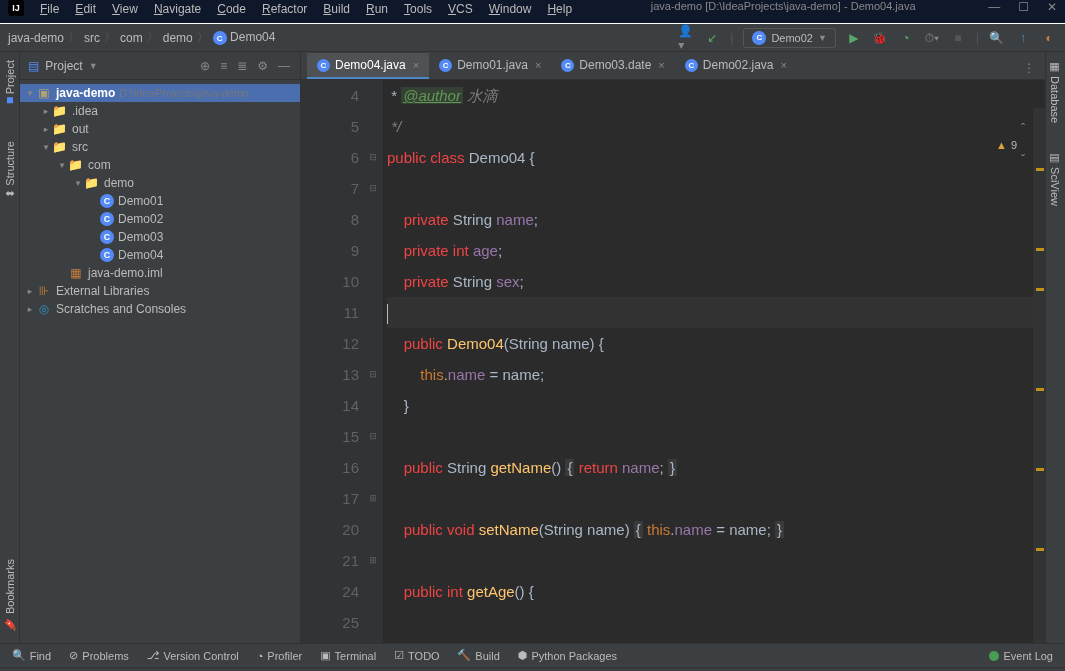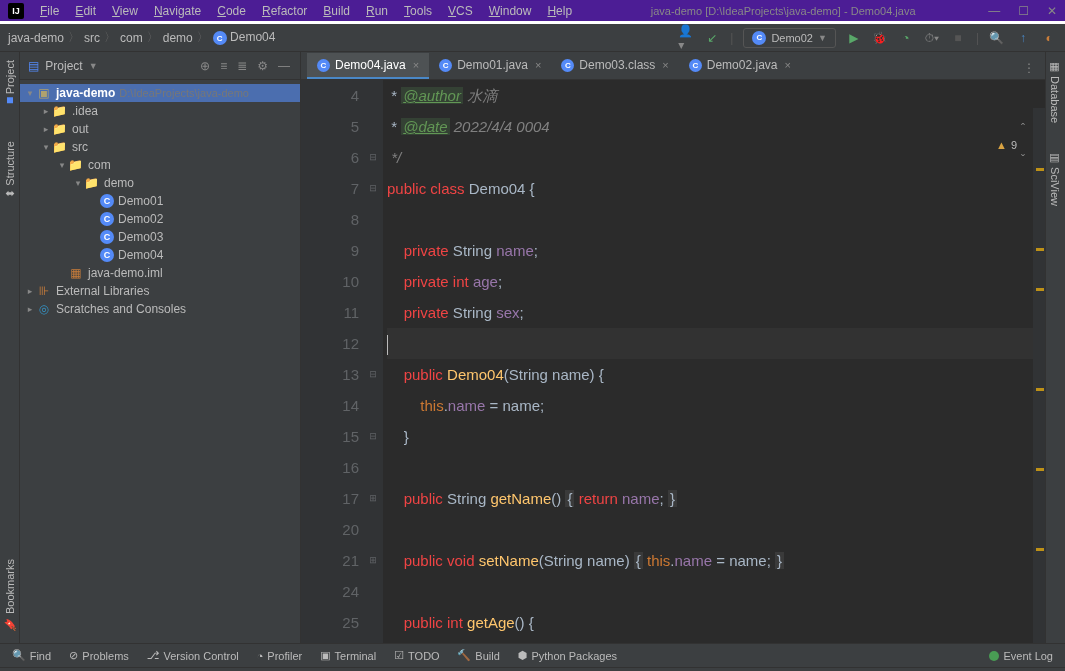--- a/index.html
+++ b/index.html
@@ -1,17 +1,17 @@
 <!DOCTYPE html>
 <html><head>
 <meta charset="utf-8">
 <style>
 * { margin: 0; padding: 0; box-sizing: border-box; font-family: "Segoe UI", Arial, sans-serif; }
 body { background: #3c3f41; color: #bbbbbb; font-size: 12px; overflow: hidden; width: 1065px; height: 671px; }
-.titlebar { height: 24px; background: #4c1d95; display: flex; align-items: center; padding: 0 8px; border-bottom: 3px solid #ffffff; }
+.titlebar { height: 24px; background: #0f172a; display: flex; align-items: flex-start; padding: 0 8px; border-bottom: 1px solid #ffffff; }
 .titlebar .logo { width: 16px; height: 16px; background: #000; border-radius: 2px; display: flex; align-items: center; justify-content: center; color: #fff; font-size: 9px; font-weight: bold; margin-right: 10px; }
 .menubar { display: flex; gap: 4px; }
 .menubar span { padding: 2px 6px; cursor: pointer; }
 .menubar span u { text-decoration: underline; }
 .title-text { flex: 1; text-align: center; color: #888; font-size: 11px; }
 .window-controls { display: flex; gap: 18px; color: #888; }
 .window-controls span { cursor: pointer; }
 .breadcrumb-bar { height: 28px; background: #3c3f41; display: flex; align-items: center; padding: 0 8px; border-bottom: 1px solid #323232; }
 .breadcrumbs { display: flex; align-items: center; gap: 4px; font-size: 12px; color: #bbb; }
 .breadcrumbs .sep { color: #666; }
@@ -235,21 +235,21 @@
           <span>Demo04.java</span>
           <span class="close">×</span>
         </div>
         <div class="editor-tab">
           <span class="tab-icon">C</span>
           <span>Demo01.java</span>
           <span class="close">×</span>
         </div>
         <div class="editor-tab">
           <span class="tab-icon">C</span>
-          <span>Demo03.class</span>
+          <span>Demo03.date</span>
           <span class="close">×</span>
         </div>
         <div class="editor-tab">
           <span class="tab-icon">C</span>
           <span>Demo02.java</span>
           <span class="close">×</span>
         </div>
         <div class="tabs-menu">⋮</div>
       </div>
     <div class="code-body">
@@ -288,21 +288,20 @@
             <div class="fi"></div>
             <div class="fi">⊞</div>
             <div class="fi"></div>
             <div class="fi">⊞</div>
             <div class="fi"></div>
             <div class="fi"></div>
           </div>
       </div>
       <div class="code-col" id="code-col">
           <div class="code-line"> * <span class="hl-doctag">@author</span> <span class="hl-comment">水滴</span></div>
-          <div class="code-line"> * <span class="hl-doctag">@date</span> <span class="hl-comment">2022/4/4 0004</span></div>
           <div class="code-line"> <span class="hl-comment">*/</span></div>
           <div class="code-line"><span class="hl-keyword">public class</span> <span class="hl-type">Demo04</span> {</div>
           <div class="code-line"></div>
           <div class="code-line">    <span class="hl-keyword">private</span> String <span class="hl-field">name</span>;</div>
           <div class="code-line">    <span class="hl-keyword">private int</span> <span class="hl-field">age</span>;</div>
           <div class="code-line">    <span class="hl-keyword">private</span> String <span class="hl-field">sex</span>;</div>
           <div class="code-line current"><span class="cursor"></span></div>
           <div class="code-line">    <span class="hl-keyword">public</span> <span class="hl-method">Demo04</span>(String name) {</div>
           <div class="code-line">        <span class="hl-this">this</span>.<span class="hl-field">name</span> = name;</div>
           <div class="code-line">    }</div>

